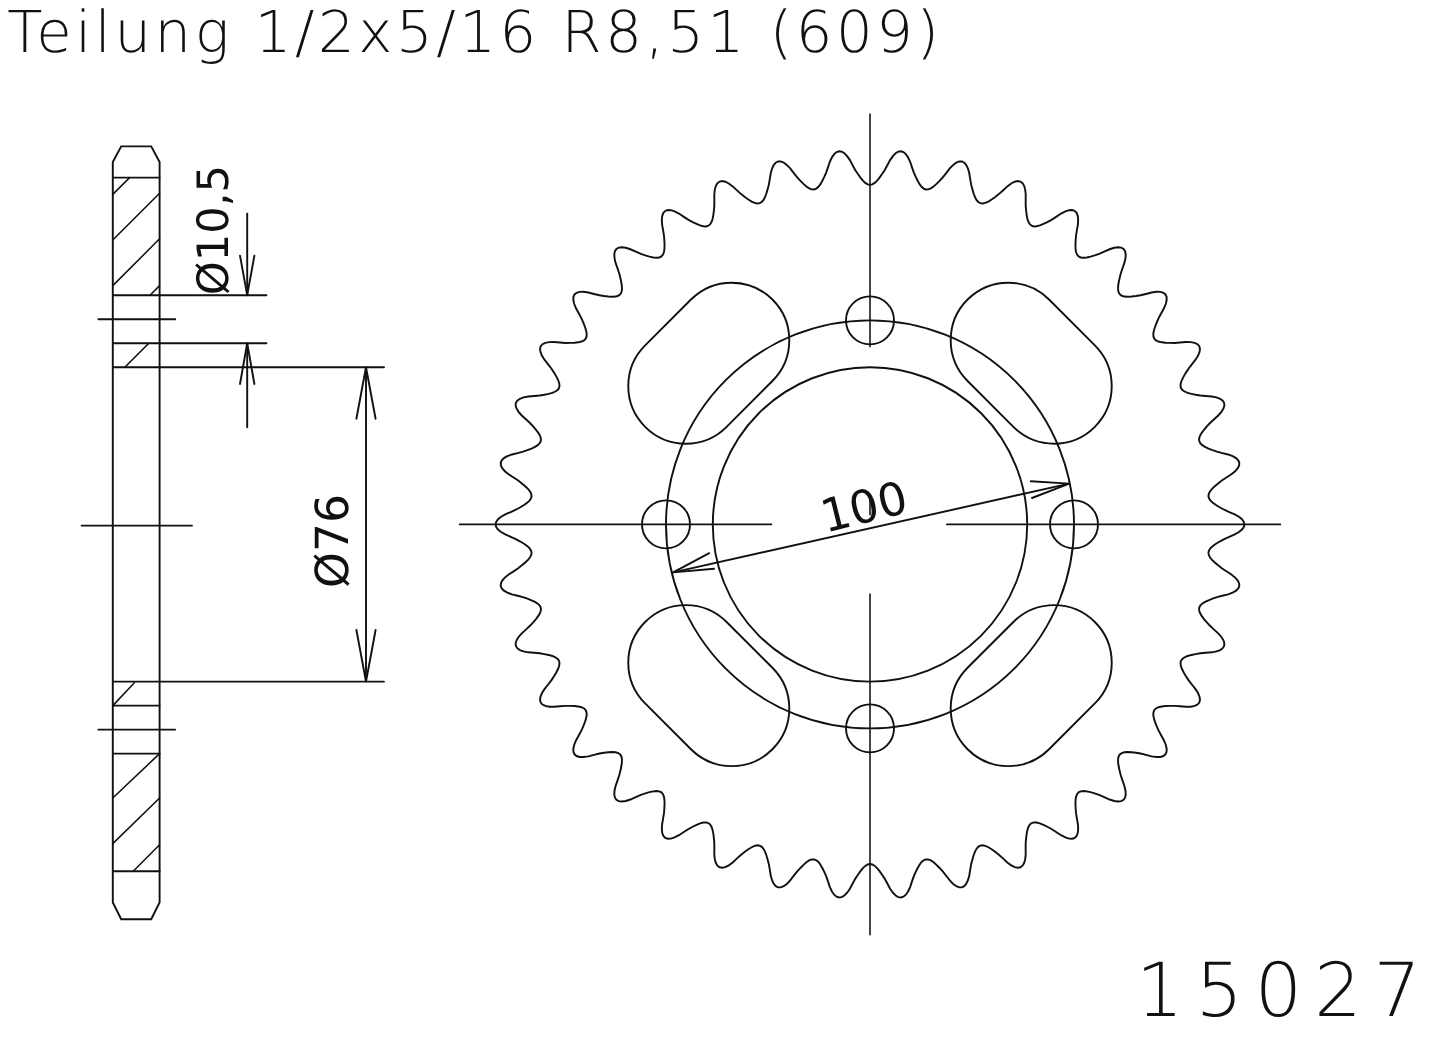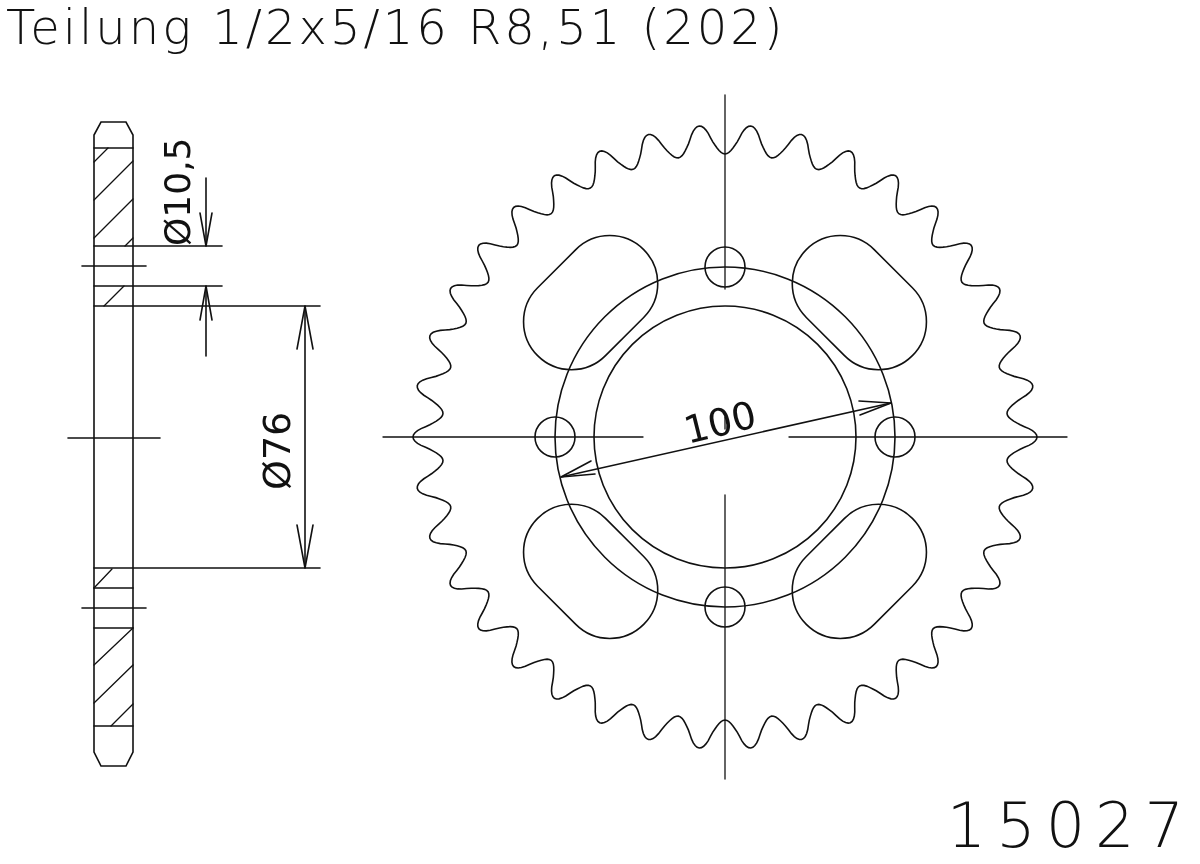--- a/index.html
+++ b/index.html
@@ -5,21 +5,21 @@
   html, body { margin: 0; padding: 0; background: #ffffff; }
   body { width: 1200px; height: 864px; position: relative; overflow: hidden; font-family: "DejaVu Sans Mono", monospace; }
   .title { position: absolute; left: 6px; top: 2px; font-size: 48px; letter-spacing: 3px; color: #111; font-weight: 300; font-family: "DejaVu Sans", sans-serif; white-space: pre; line-height: 50px; }
   .part-no { position: absolute; right: 6px; bottom: 6px; font-size: 62px; letter-spacing: 10px; color: #111; font-family: "DejaVu Sans", sans-serif; font-weight: 300; line-height: 64px; }
   svg.drawing { position: absolute; left: 0; top: 0; }
   svg text { font-family: "DejaVu Sans", sans-serif; fill: #111; }
 </style>
 </head>
 <body>
 
-<div class="title">Teilung 1/2x5/16 R8,51 (202)</div>
+<div class="title">Teilung 1/2x5/16 R8,51 (609)</div>
 
 <svg class="drawing" width="1200" height="864" viewBox="0 0 1200 864" xmlns="http://www.w3.org/2000/svg">
   <g fill="none" stroke="#111" stroke-width="1.6" stroke-linecap="round">
 
     <g>
 
       <path d="M94 752 L94 135 L101 122 L126 122 L133 135 L133 752 L126 766 L101 766 Z"></path>
 
       <line x1="94" y1="148" x2="133" y2="148"></line>
       <line x1="94" y1="246" x2="222" y2="246"></line>

